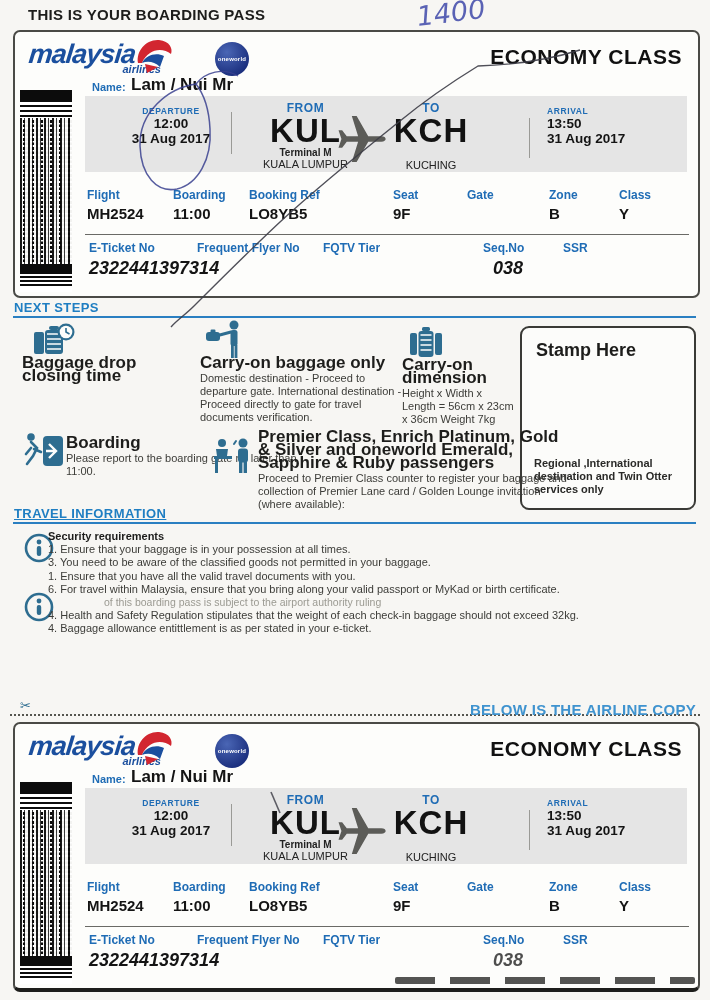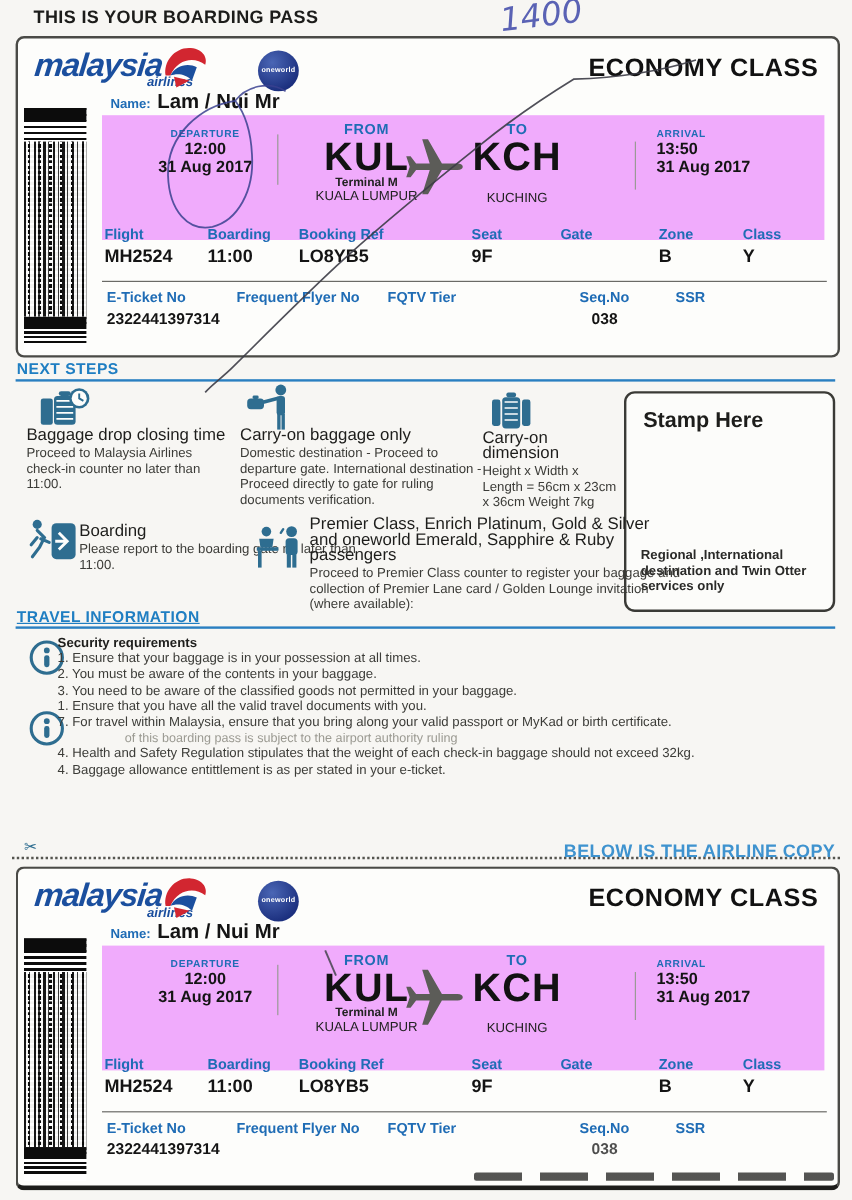--- a/index.html
+++ b/index.html
@@ -35,44 +35,44 @@
     linear-gradient(#0c0c0c 0 11px, rgba(0,0,0,0) 11px),
     repeating-linear-gradient(to bottom,#0c0c0c 0 2px,#fff 2px 5px);}
   .bc-2d{width:100%;height:146px;background-color:#f2f2f0;background-image:
     repeating-linear-gradient(90deg, rgba(10,10,10,.95) 0 2px, rgba(0,0,0,0) 2px 4px, rgba(10,10,10,.8) 4px 5px, rgba(0,0,0,0) 5px 8px),
     repeating-linear-gradient(0deg, #fdfdfd 0 2px, rgba(0,0,0,0) 2px 4px, #fdfdfd 5px 6px, rgba(0,0,0,0) 6px 9px),
     repeating-linear-gradient(90deg, rgba(0,0,0,0) 0 3px, #0a0a0a 3px 5px, rgba(0,0,0,0) 5px 9px);}
   .bc-bot{width:100%;height:24px;background:
     linear-gradient(#0c0c0c 0 8px, rgba(0,0,0,0) 8px),
     repeating-linear-gradient(to bottom,#0c0c0c 0 2px,#fff 2px 4px);}
 
-  .band{left:70px;top:64px;width:602px;height:104px;background:#f0abfc;}
+  .band{left:70px;top:64px;width:602px;height:76px;background:#e5e5e5;}
   .band .blk{position:absolute;text-align:center;}
   .tiny-lbl{font-size:8.5px;font-weight:bold;color:#1f6cb5;letter-spacing:.6px;}
   .time-val{font-size:13.5px;font-weight:bold;color:#141414;}
   .dep{left:30px;top:10px;width:112px;}
   .arr{left:452px;top:10px;width:130px;text-align:left !important;padding-left:10px;}
   .vdiv{position:absolute;width:1px;background:#9a9a96;}
   .code-blk .code{font-size:33px;font-weight:bold;color:#121212;letter-spacing:1px;line-height:32px;}
   .from{left:163px;top:5px;width:115px;}
   .to{left:290px;top:5px;width:112px;}
   .term{font-size:10px;font-weight:bold;color:#222;line-height:11px;}
   .city{font-size:11px;color:#222;line-height:13px;}
   .plane{left:247px;top:14px;width:60px;height:58px;}
 
   .f-lbl{font-size:12px;font-weight:bold;color:#1f6cb5;}
   .f-val{font-size:15px;font-weight:bold;color:#141414;}
   .row-lbl{top:156px;} .row-val{top:173px;}
-  .t-lbl{top:209px;} .t-val{top:226px;font-size:13px;}
+  .t-lbl{top:209px;} .t-val{top:226px;font-size:18px;font-style:italic;}
   .sep{left:70px;top:202px;width:604px;height:0;border-top:1.5px solid #6a6a66;}
 
   
   .sec-head{font-size:13px;font-weight:bold;color:#1f7ec2;letter-spacing:.4px;}
   .sec-rule{left:13px;width:683px;height:0;border-top:2px solid #2a7fc1;}
-  .ns-title{font-size:14px;font-weight:normal;color:#1d1d1b;line-height:13px;}
+  .ns-title{font-size:17px;font-weight:bold;color:#1d1d1b;line-height:13px;}
   .ns-body{font-size:11px;color:#3c3c38;line-height:13px;margin-top:3px;}
   .stamp-box{left:520px;top:326px;width:172px;height:180px;border:2px solid #3a3a36;border-radius:9px;background:#fcfcfa;}
   .stamp-title{position:absolute;left:14px;top:12px;font-size:18px;font-weight:bold;color:#1d1d1b;}
   .stamp-note{position:absolute;left:12px;bottom:12px;font-size:11px;font-weight:bold;color:#2a2a28;line-height:13px;}
 
   .ti-lines{left:48px;top:530px;width:625px;font-size:11px;line-height:13.2px;color:#3c3c38;}
   .ti-lines .b{font-weight:bold;color:#1d1d1b;}
   .ti-lines .faded{color:#9b9a92;padding-left:56px;font-size:10.5px;filter:blur(.3px);}
 
   .cutline{left:10px;top:714px;width:690px;height:0;border-top:2px dotted #55554f;}
@@ -184,37 +184,36 @@
     <rect x="13" y="8" width="18" height="24" rx="3" fill="#2e6d90"></rect>
     <rect x="17" y="4" width="10" height="4" rx="2" fill="#2e6d90"></rect>
     <path d="M15 12 H29 M15 17 H29 M15 22 H29 M15 27 H29" stroke="#fdfdfb" stroke-width="1.4"></path>
     <circle cx="34" cy="10" r="8.5" fill="#2e6d90"></circle>
     <circle cx="34" cy="10" r="6.3" fill="#fdfdfb"></circle>
     <path d="M34 6 V10 L37.5 12" stroke="#2e6d90" stroke-width="1.6" fill="none"></path>
   </svg>
 </div>
 <div class="abs" style="left:22px;top:356px;width:172px;">
   <div class="ns-title">Baggage drop closing time</div>
-  <div class="ns-body">Proceed to Malaysia Airlines check-in counter no later than 11:00.</div>
 </div>
 
 <div class="abs icon-steel" style="left:204px;top:320px;">
   <svg width="44" height="40" viewBox="0 0 44 40">
     <circle cx="30" cy="5" r="4.5" fill="#2e6d90"></circle>
     <rect x="26.5" y="10" width="7" height="16" rx="2.5" fill="#2e6d90"></rect>
     <rect x="27" y="25" width="2.8" height="13" fill="#2e6d90"></rect>
     <rect x="30.6" y="25" width="2.8" height="13" fill="#2e6d90"></rect>
     <path d="M27 12 L12 16" stroke="#2e6d90" stroke-width="3" stroke-linecap="round"></path>
     <rect x="2" y="12" width="14" height="9" rx="3" fill="#2e6d90"></rect>
     <rect x="6.5" y="9.5" width="5" height="3" rx="1.2" fill="#2e6d90"></rect>
   </svg>
 </div>
 <div class="abs" style="left:200px;top:356px;width:202px;">
   <div class="ns-title">Carry-on baggage only</div>
-  <div class="ns-body">Domestic destination - Proceed to departure gate. International destination - Proceed directly to gate for ruling documents verification.</div>
+  <div class="ns-body">Domestic destination - Proceed to departure gate. International destination - Proceed directly to gate for travel documents verification.</div>
 </div>
 
 <div class="abs icon-steel" style="left:408px;top:326px;">
   <svg width="36" height="34" viewBox="0 0 36 34">
     <rect x="2" y="7" width="7" height="22" rx="2" fill="#2e6d90"></rect>
     <rect x="27" y="7" width="7" height="22" rx="2" fill="#2e6d90"></rect>
     <rect x="10.5" y="5" width="15" height="26" rx="3" fill="#2e6d90"></rect>
     <rect x="14" y="1" width="8" height="4" rx="1.6" fill="#2e6d90"></rect>
     <path d="M12.5 9 H23.5 M12.5 14 H23.5 M12.5 19 H23.5 M12.5 24 H23.5" stroke="#fdfdfb" stroke-width="1.4"></path>
   </svg>
@@ -274,24 +273,23 @@
   <svg width="30" height="30" viewBox="0 0 30 30">
     <circle cx="15" cy="15" r="13" fill="none" stroke="#2e6d90" stroke-width="2.6"></circle>
     <circle cx="15" cy="9" r="2.4" fill="#2e6d90"></circle>
     <rect x="12.8" y="13" width="4.4" height="10" rx="2" fill="#2e6d90"></rect>
   </svg>
 </div>
 
 <div class="abs ti-lines">
   <div class="b">Security requirements</div>
   <div>1. Ensure that your baggage is in your possession at all times.</div>
-  <div>2. You must be aware of the contents in your baggage.</div>
   <div>3. You need to be aware of the classified goods not permitted in your baggage.</div>
   <div>1. Ensure that you have all the valid travel documents with you.</div>
-  <div>7. For travel within Malaysia, ensure that you bring along your valid passport or MyKad or birth certificate.</div>
+  <div>6. For travel within Malaysia, ensure that you bring along your valid passport or MyKad or birth certificate.</div>
   <div class="faded">of this boarding pass is subject to the airport authority ruling</div>
   <div>4. Health and Safety Regulation stipulates that the weight of each check-in baggage should not exceed 32kg.</div>
   <div>4. Baggage allowance entittlement is as per stated in your e-ticket.</div>
 </div>
 
 <div class="abs scissors">✂</div>
 <div class="abs cutline"></div>
 <div class="abs cut-note">BELOW IS THE AIRLINE COPY</div>
 
 <div class="abs pass pass2">

